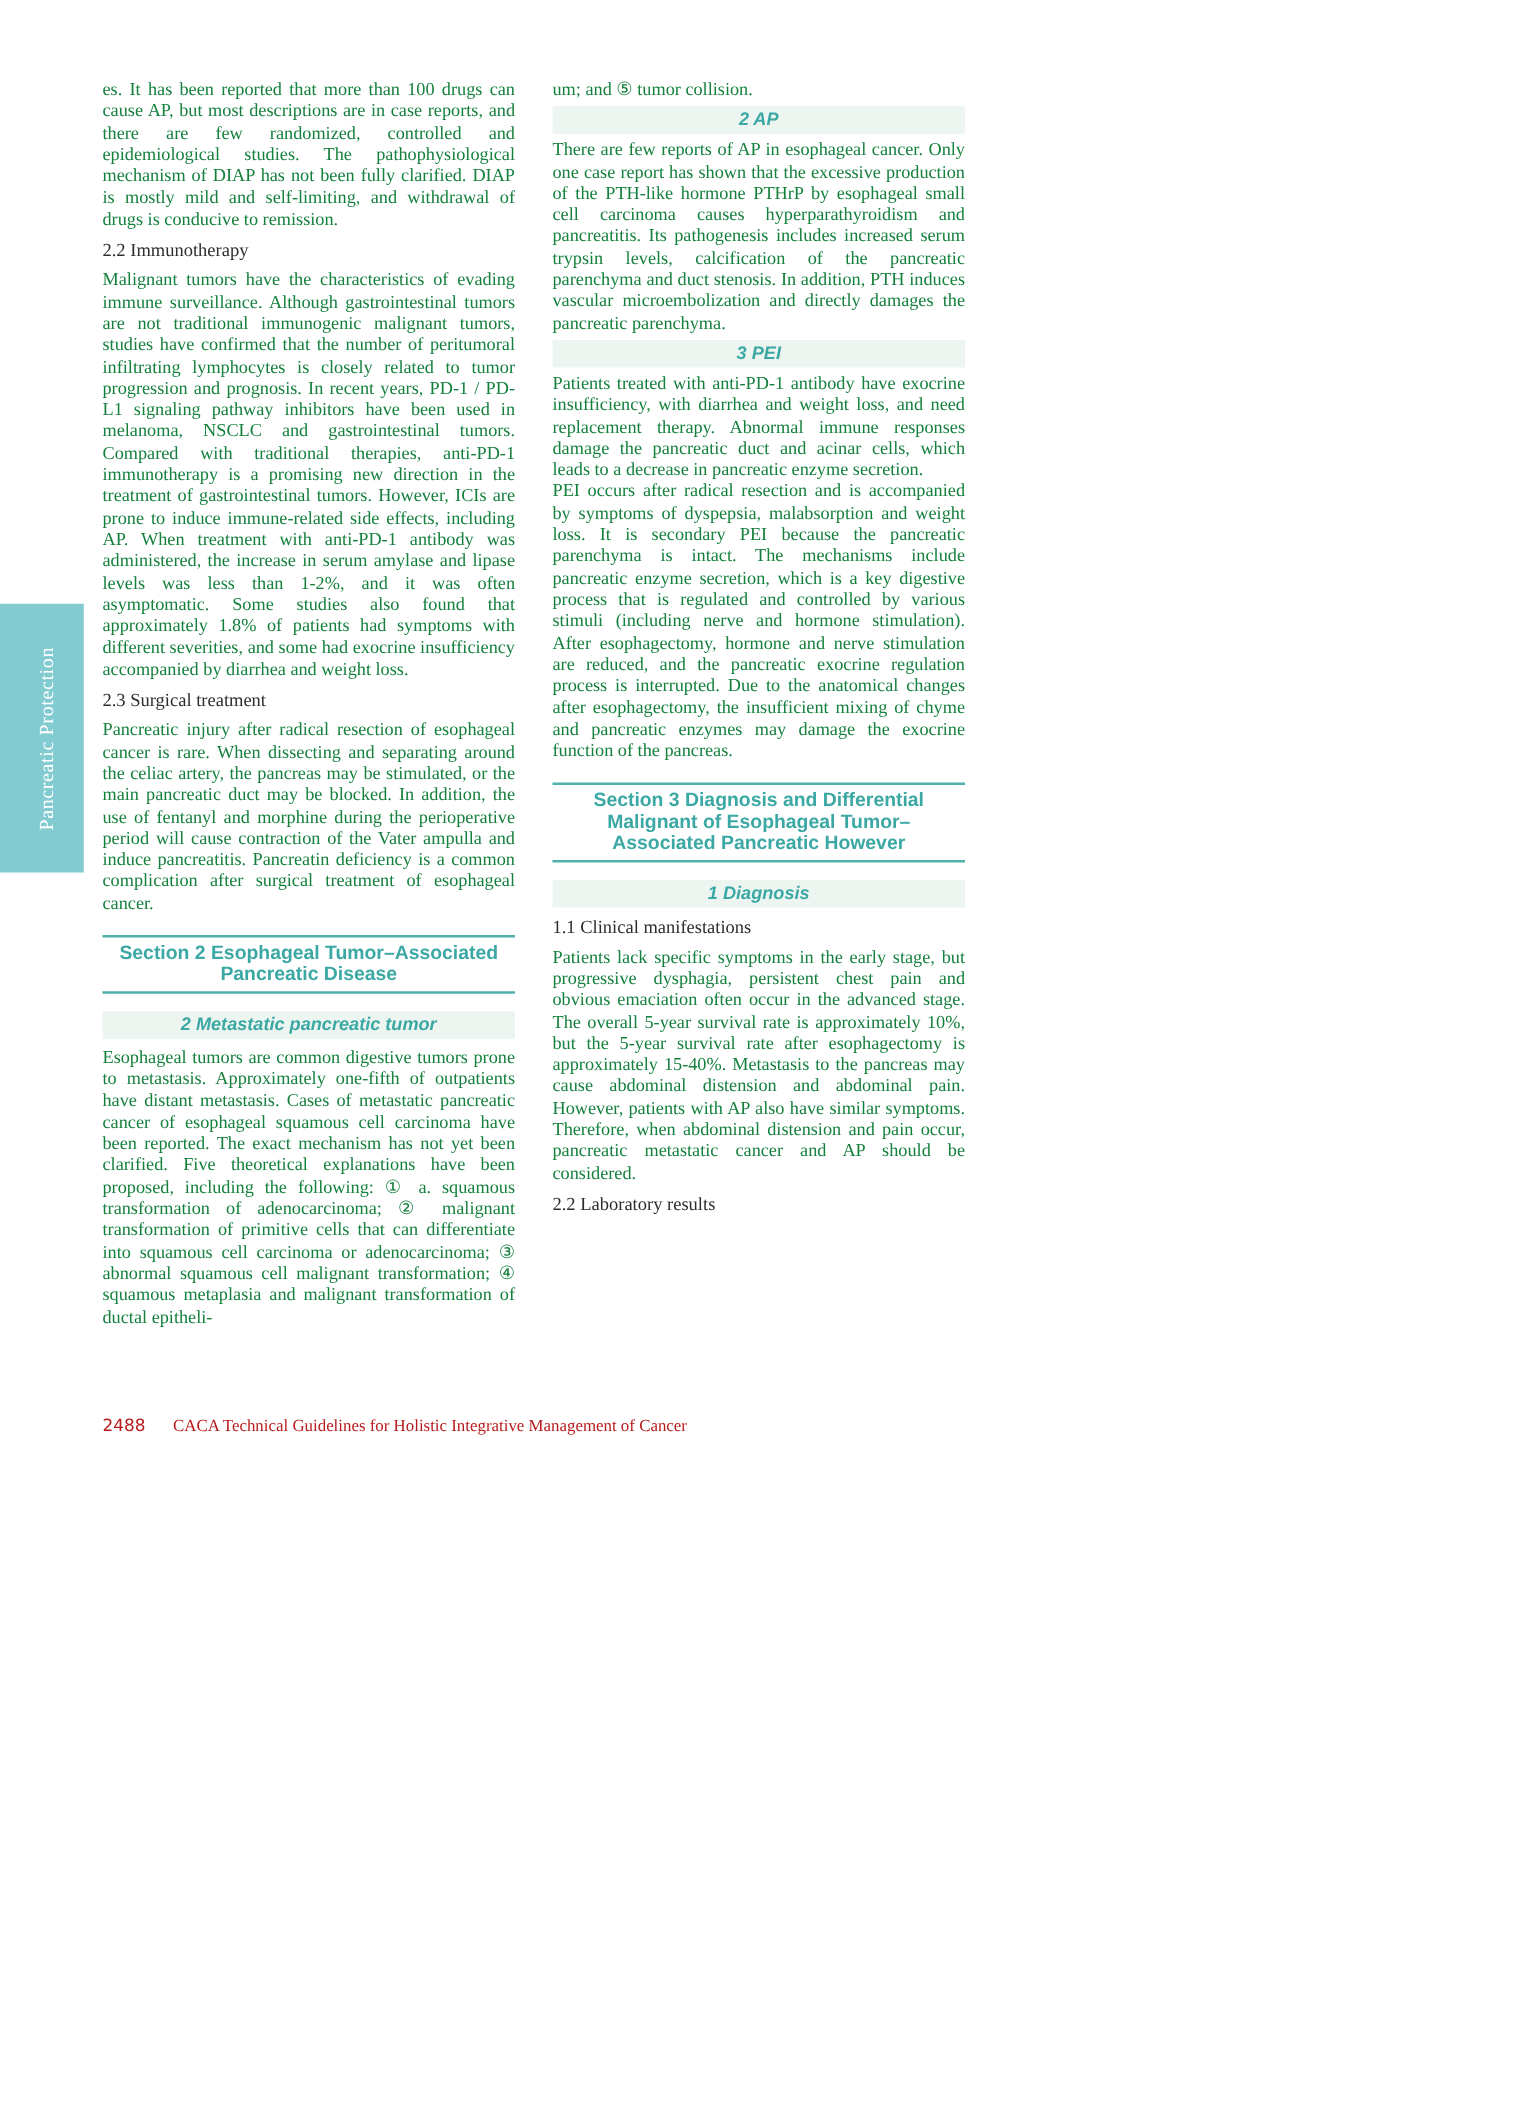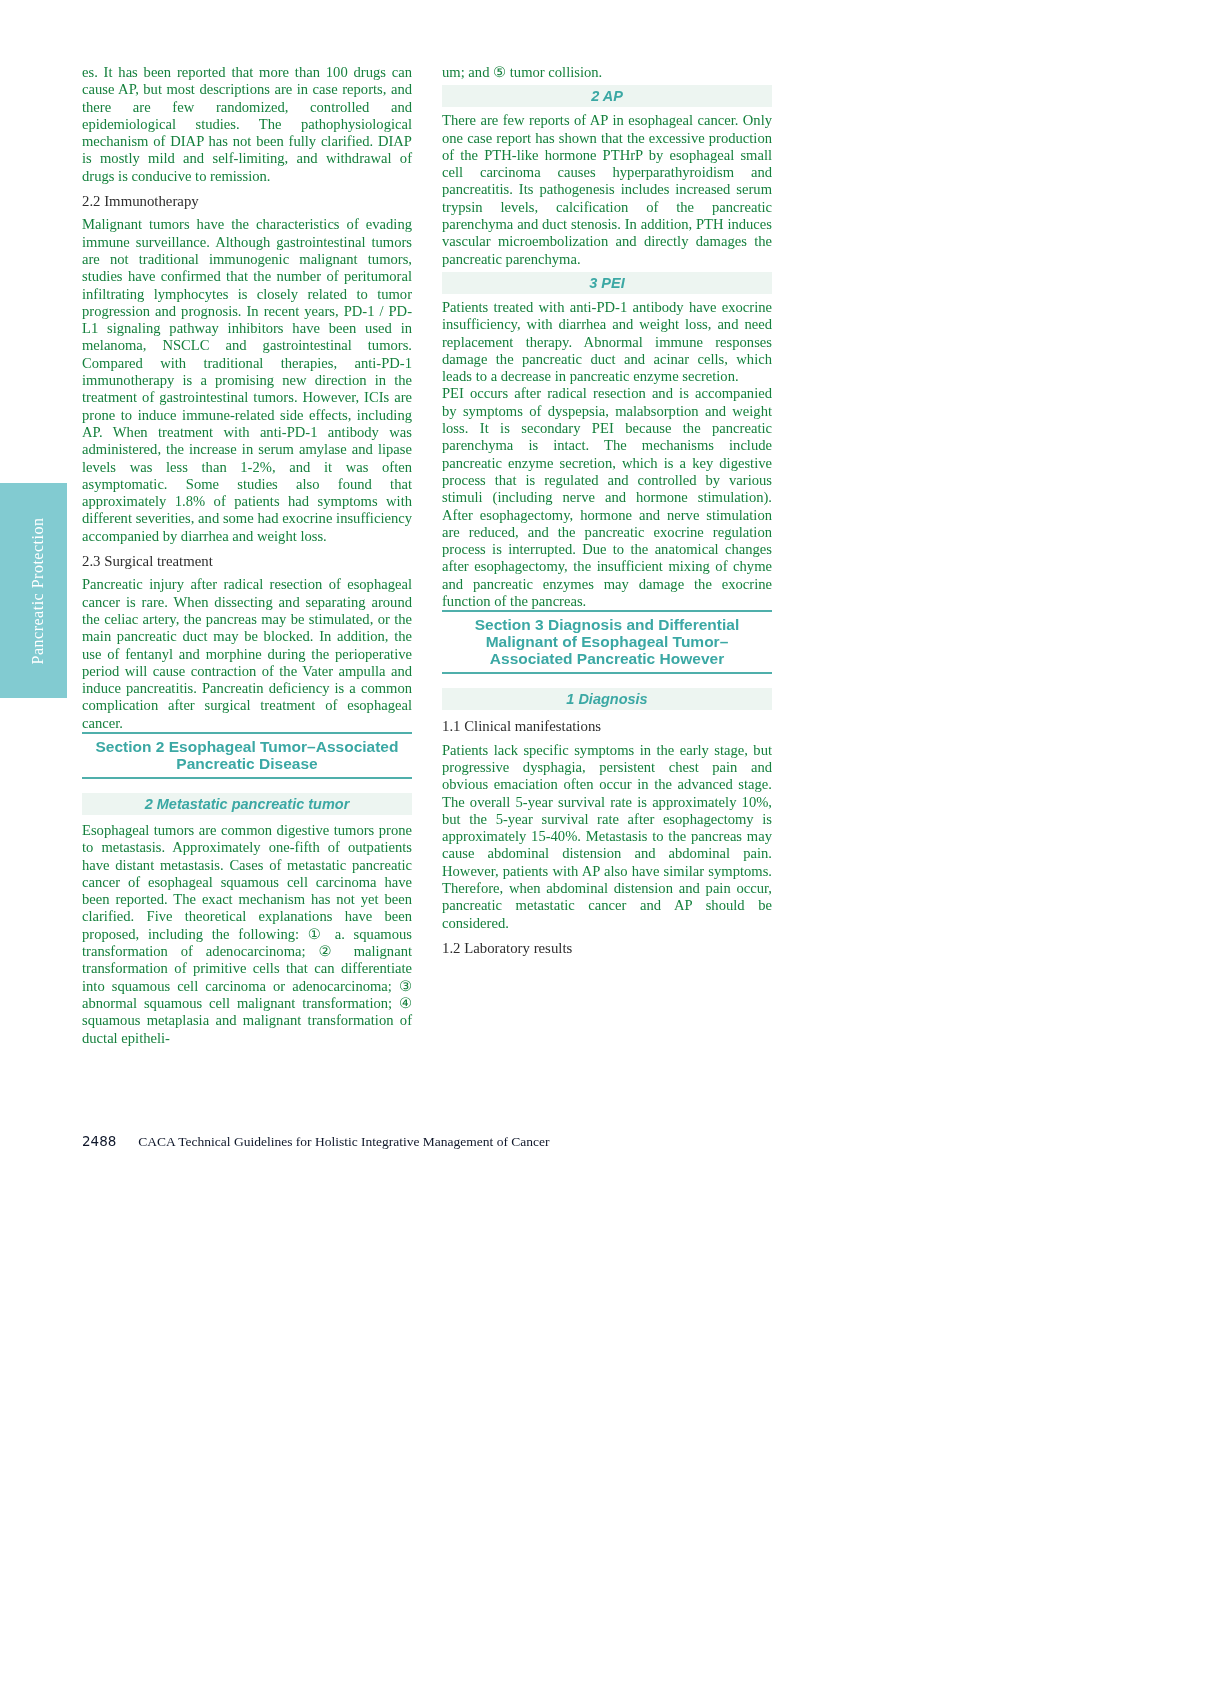--- a/index.html
+++ b/index.html
@@ -44,21 +44,21 @@
   }
   .subhead {
     margin: 8px 0 6px 0;
     font-size: 14.8px;
     line-height: 17.3px;
     font-weight: 400;
     color: #2d2d2d;
   }
 
   .section-head {
-    margin-top: 0;
+    margin-top: 16px;
     padding: 4px 0 5px 0;
     border-top: 2px solid #4fafab;
     border-bottom: 2px solid #4fafab;
   }
   .section-head .shl {
     text-align: center;
     font-family: "Liberation Sans", sans-serif;
     font-weight: 700;
     font-size: 15.5px;
     line-height: 17px;
@@ -76,21 +76,21 @@
     font-size: 14.5px;
     margin: 4px 0 5px 0;
     font-style: italic;
   }
   .band.after-section { margin-top: 14px; margin-bottom: 7px; }
 
   
   .footer {
     position: absolute;
     left: 82px; top: 1132px;
-    color: #0f172a;
+    color: #b91c1c;
     white-space: nowrap;
   }
   .page-num {
     font-family: "DejaVu Sans", sans-serif;
     font-size: 13.5px;
   }
   .book-title {
     font-family: "Liberation Serif", serif;
     font-size: 13.5px;
     margin-left: 18px;
@@ -143,21 +143,21 @@
       <div class="shl">Malignant of Esophageal Tumor–</div>
       <div class="shl">Associated Pancreatic However</div>
     </div>
 
     <div class="band after-section">1 Diagnosis</div>
 
     <div class="subhead">1.1 Clinical manifestations</div>
 
     <p class="body">Patients lack specific symptoms in the early stage, but progressive dysphagia, persistent chest pain and obvious emaciation often occur in the advanced stage. The overall 5-year survival rate is approximately 10%, but the 5-year survival rate after esophagectomy is approximately 15-40%. Metastasis to the pancreas may cause abdominal distension and abdominal pain. However, patients with AP also have similar symptoms. Therefore, when abdominal distension and pain occur, pancreatic metastatic cancer and AP should be considered.</p>
 
-    <div class="subhead">1.2 Laboratory results</div>
+    <div class="subhead">2.2 Laboratory results</div>
 
   </div>
 
   <div class="footer">
     <span class="page-num">2488</span>
     <span class="book-title">CACA Technical Guidelines for Holistic Integrative Management of Cancer</span>
   </div>
 
 </div>
 

